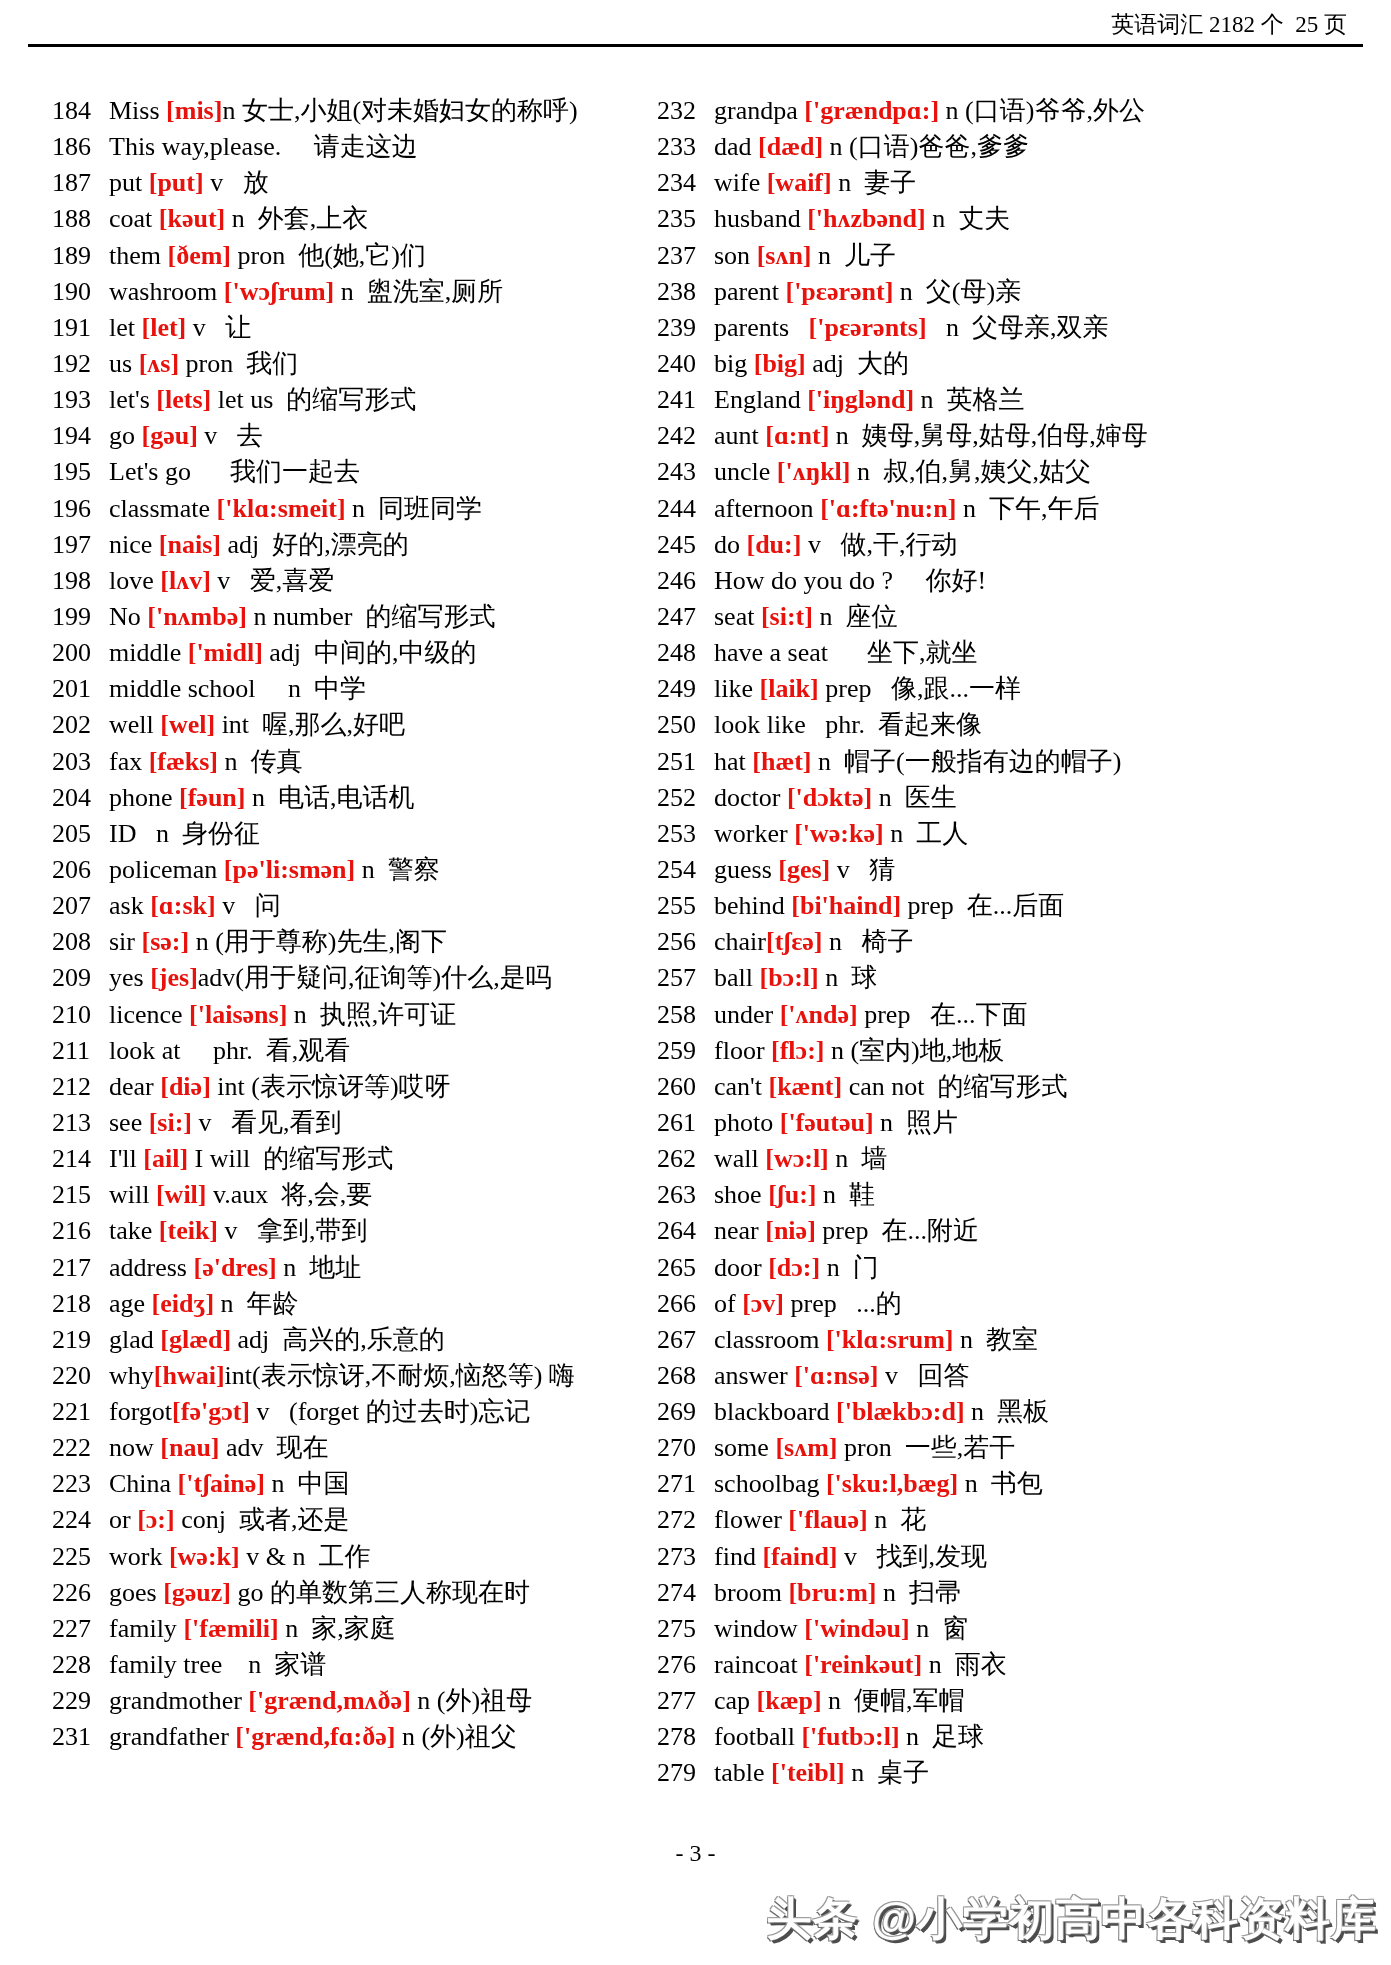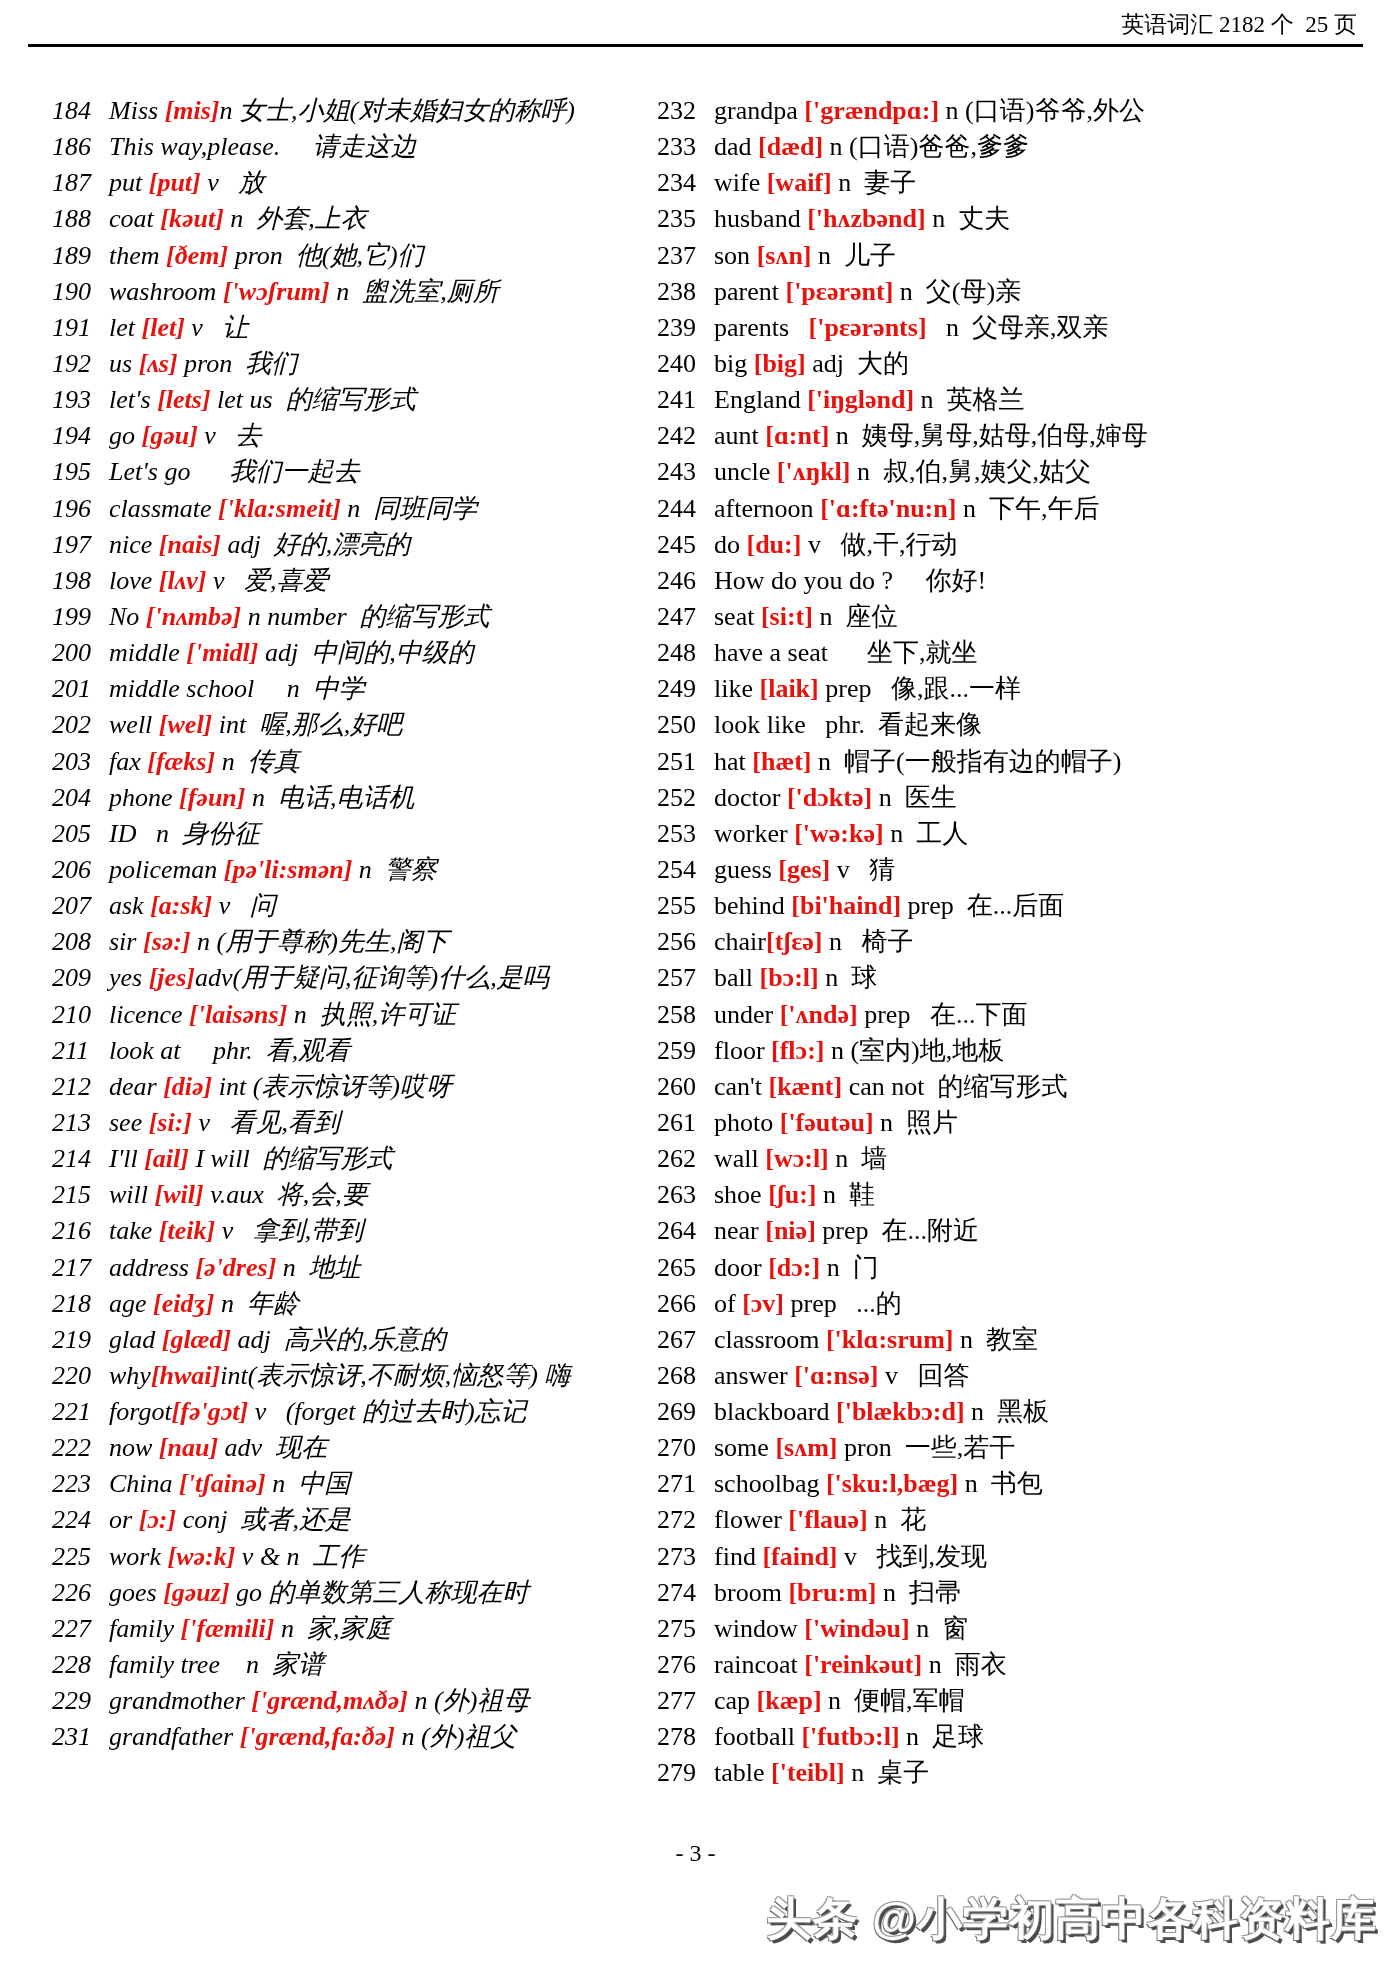--- a/index.html
+++ b/index.html
@@ -5,36 +5,36 @@
   html, body { margin: 0; padding: 0; }
   body {
     width: 1391px; height: 1965px;
     background: #ffffff;
     font-family: "Liberation Serif", "DejaVu Serif", serif;
     position: relative;
     overflow: hidden;
   }
   .header-title {
     position: absolute;
-    top: 9px; right: 34px;
+    top: 9px; right: 44px;
     font-size: 23px;
     color: #000;
     white-space: pre;
   }
   .header-rule {
     position: absolute;
     top: 44px; left: 28px; right: 28px;
     height: 3px;
     background: #000;
   }
   .vocab-col {
     position: absolute;
     top: 93px;
   }
-  .col-left  { left: 52px; font-style: italic; }
+  .col-left  { left: 52px; }
   .col-right { left: 633px; margin-left: 24px; }
   .entry {
     height: 36.15px;
     line-height: 36.15px;
     font-size: 26px;
     white-space: pre;
     color: #000;
   }
   .num {
     display: inline-block;

